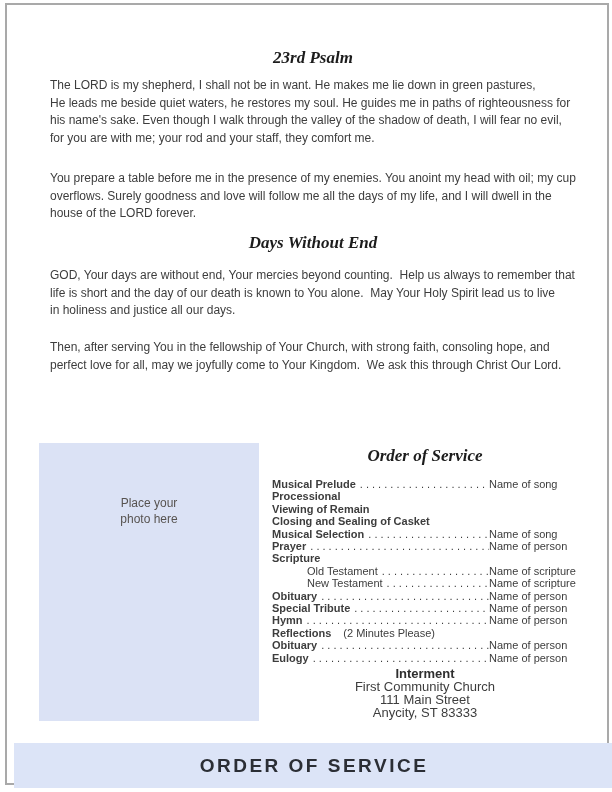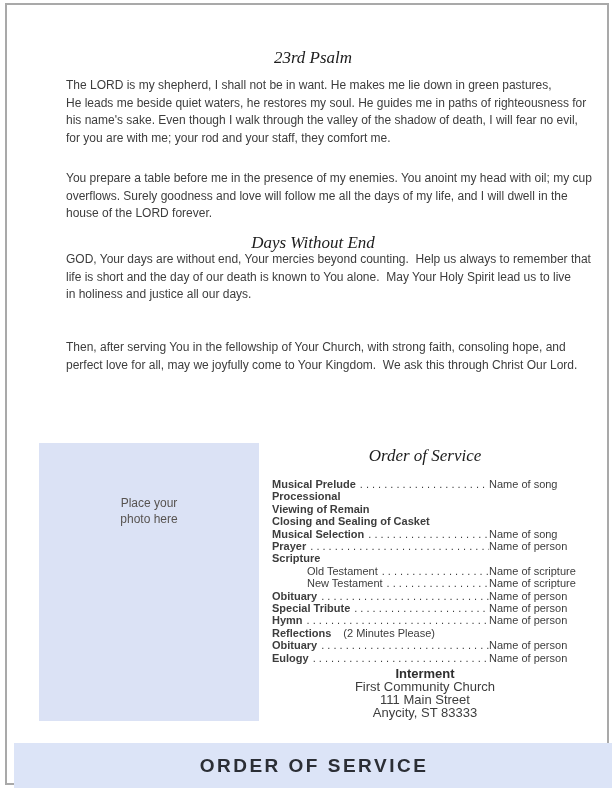--- a/index.html
+++ b/index.html
@@ -11,36 +11,35 @@
     color:#3d3d3d;
     overflow:hidden;
   }
   .frame{
     position:absolute;left:5px;top:3px;
     width:600px;height:778px;
     border:2px solid #a9a9a9;
   }
   .h-serif{
     font-family:"Liberation Serif", serif;
-    font-weight:normal;font-style:italic;
+    font-weight:bold;font-style:italic;
     color:#1c1c1c;
     font-size:17px;
     text-align:center;
   }
   .psalm-title{position:absolute;left:36px;top:43px;width:540px;}
   .para{
     position:absolute;left:43px;width:540px;
     font-size:12px;line-height:17.5px;
     white-space:pre-wrap;
-    margin-left:16px;
   }
   .p1{top:72px;}
   .p2{top:165px;}
   .days-title{position:absolute;left:36px;top:228px;width:540px;}
-  .p3{top:246px;}
+  .p3{top:262px;}
   .p4{top:334px;}
 
   .photo-box{
     position:absolute;left:32px;top:438px;
     width:196px;height:278px;
     background:#dbe2f5;
     padding-left:24px;
   }
   .photo-box .ph-text{
     position:absolute;left:0;top:52px;width:100%;

